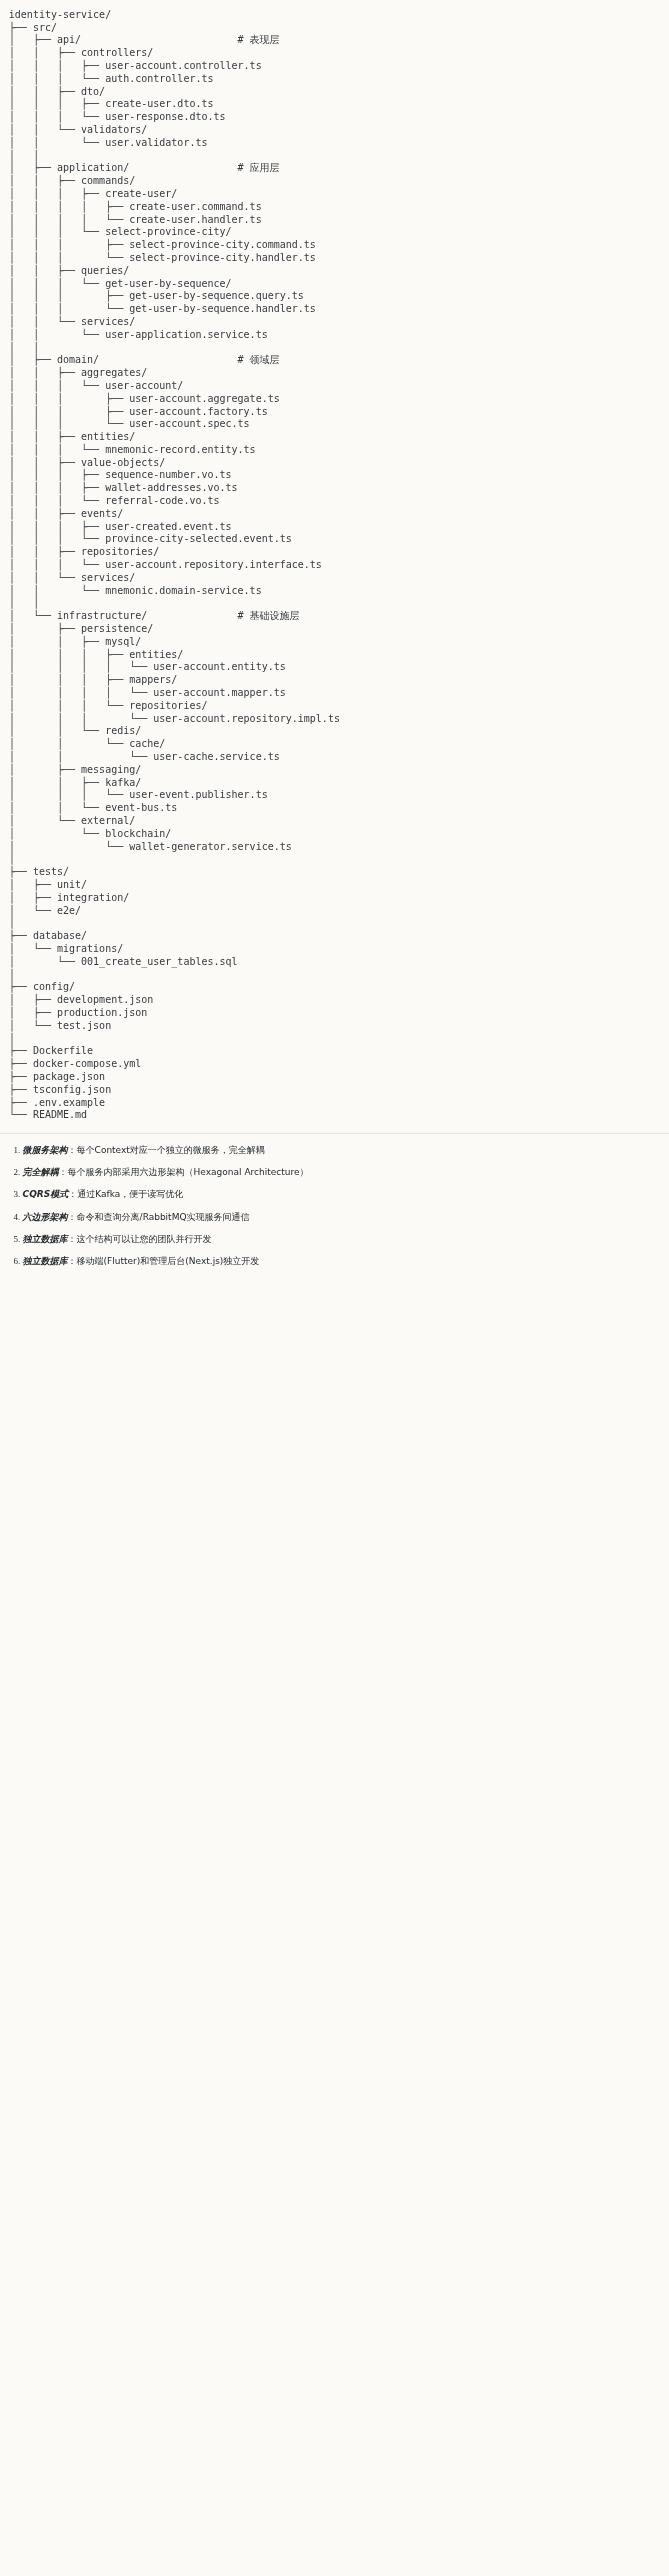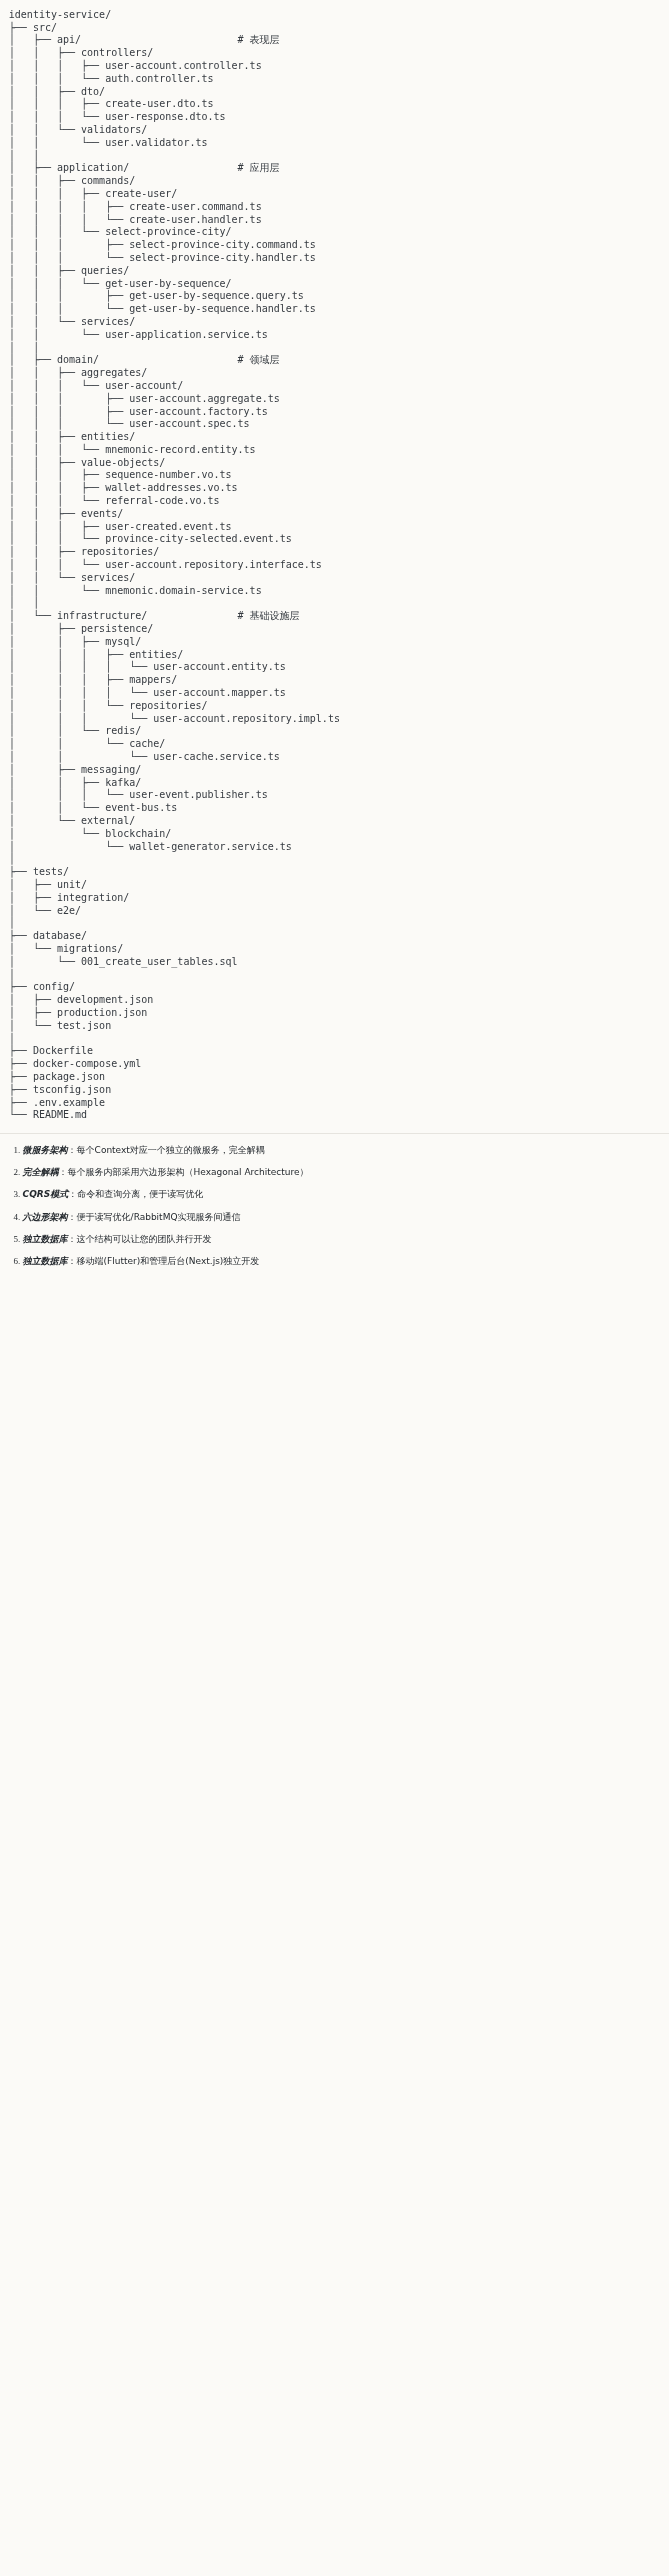--- a/index.html
+++ b/index.html
@@ -189,24 +189,24 @@
 
   <div class="notes-block">
     <ol class="notes-list">
       <li>
         <span class="lbl">微服务架构</span><span class="txt">：每个Context对应一个独立的微服务，完全解耦</span>
       </li>
       <li>
         <span class="lbl">完全解耦</span><span class="txt">：每个服务内部采用六边形架构（Hexagonal Architecture）</span>
       </li>
       <li>
-        <span class="lbl">CQRS模式</span><span class="txt">：命令和查询分离，便于读写优化</span>
-      </li>
-      <li>
-        <span class="lbl">六边形架构</span><span class="txt">：便于读写优化/RabbitMQ实现服务间通信</span>
+        <span class="lbl">CQRS模式</span><span class="txt">：通过Kafka，便于读写优化</span>
+      </li>
+      <li>
+        <span class="lbl">六边形架构</span><span class="txt">：命令和查询分离/RabbitMQ实现服务间通信</span>
       </li>
       <li>
         <span class="lbl">独立数据库</span><span class="txt">：这个结构可以让您的团队并行开发</span>
       </li>
       <li>
         <span class="lbl">独立数据库</span><span class="txt">：移动端(Flutter)和管理后台(Next.js)独立开发</span>
       </li>
     </ol>
   </div>
 

